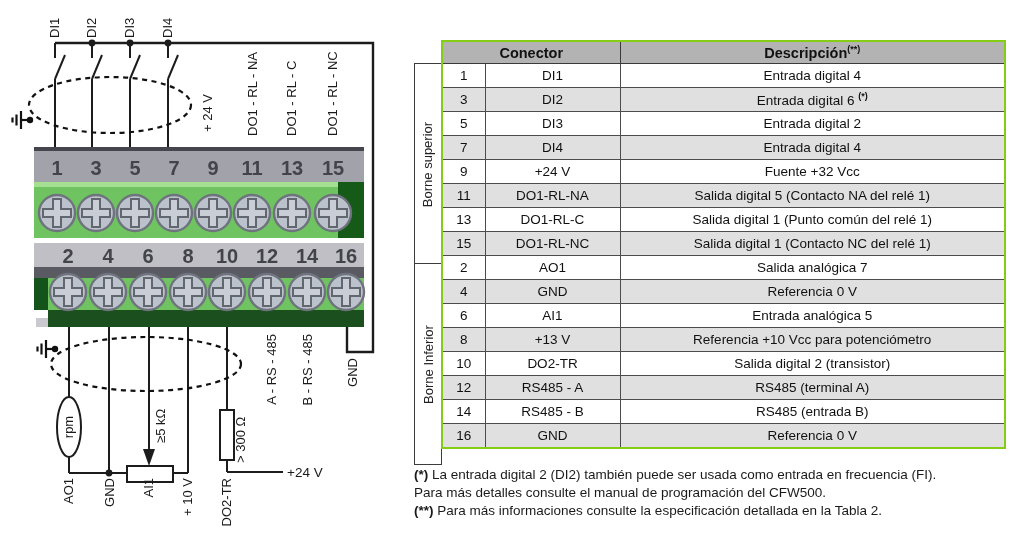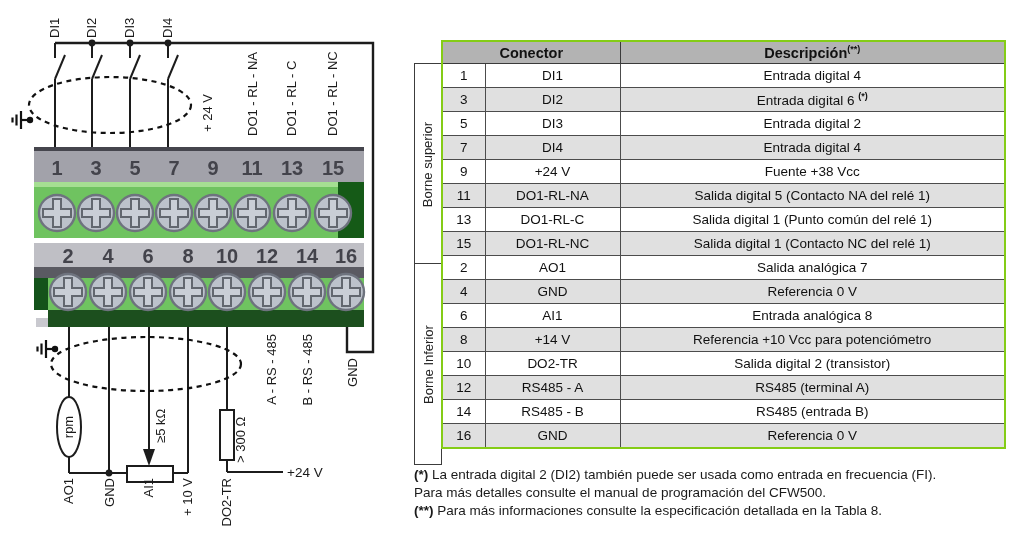--- a/index.html
+++ b/index.html
@@ -220,21 +220,21 @@
             <td><span>Entrada digital 2</span></td>
           </tr>
       <tr class="alt">
             <td>7</td>
             <td>DI4</td>
             <td><span>Entrada digital 4</span></td>
           </tr>
       <tr>
             <td>9</td>
             <td>+24 V</td>
-            <td><span>Fuente +38 Vcc</span></td>
+            <td><span>Fuente +32 Vcc</span></td>
           </tr>
       <tr class="alt">
             <td>11</td>
             <td>DO1-RL-NA</td>
             <td><span>Salida digital 5 (Contacto NA del relé 1)</span></td>
           </tr>
       <tr>
             <td>13</td>
             <td>DO1-RL-C</td>
             <td><span>Salida digital 1 (Punto común del relé 1)</span></td>
@@ -250,25 +250,25 @@
             <td><span>Salida analógica 7</span></td>
           </tr>
       <tr class="alt">
             <td>4</td>
             <td>GND</td>
             <td><span>Referencia 0 V</span></td>
           </tr>
       <tr>
             <td>6</td>
             <td>AI1</td>
-            <td><span>Entrada analógica 8</span></td>
+            <td><span>Entrada analógica 5</span></td>
           </tr>
       <tr class="alt">
             <td>8</td>
-            <td>+14 V</td>
+            <td>+13 V</td>
             <td><span>Referencia +10 Vcc para potenciómetro</span></td>
           </tr>
       <tr>
             <td>10</td>
             <td>DO2-TR</td>
             <td><span>Salida digital 2 (transistor)</span></td>
           </tr>
       <tr class="alt">
             <td>12</td>
             <td>RS485 - A</td>
@@ -283,16 +283,16 @@
             <td>16</td>
             <td>GND</td>
             <td><span>Referencia 0 V</span></td>
           </tr>
     </tbody>
       </table>
   </div>
 
   <div class="footnotes">
     <div><b>(*)</b> <span>La entrada digital 2 (DI2) también puede ser usada como entrada en frecuencia (FI). Para más detalles consulte el manual de programación del CFW500.</span></div>
-    <div><b>(**)</b> <span>Para más informaciones consulte la especificación detallada en la Tabla 8.</span></div>
+    <div><b>(**)</b> <span>Para más informaciones consulte la especificación detallada en la Tabla 2.</span></div>
   </div>
 
 </div>
 
 </body></html>

